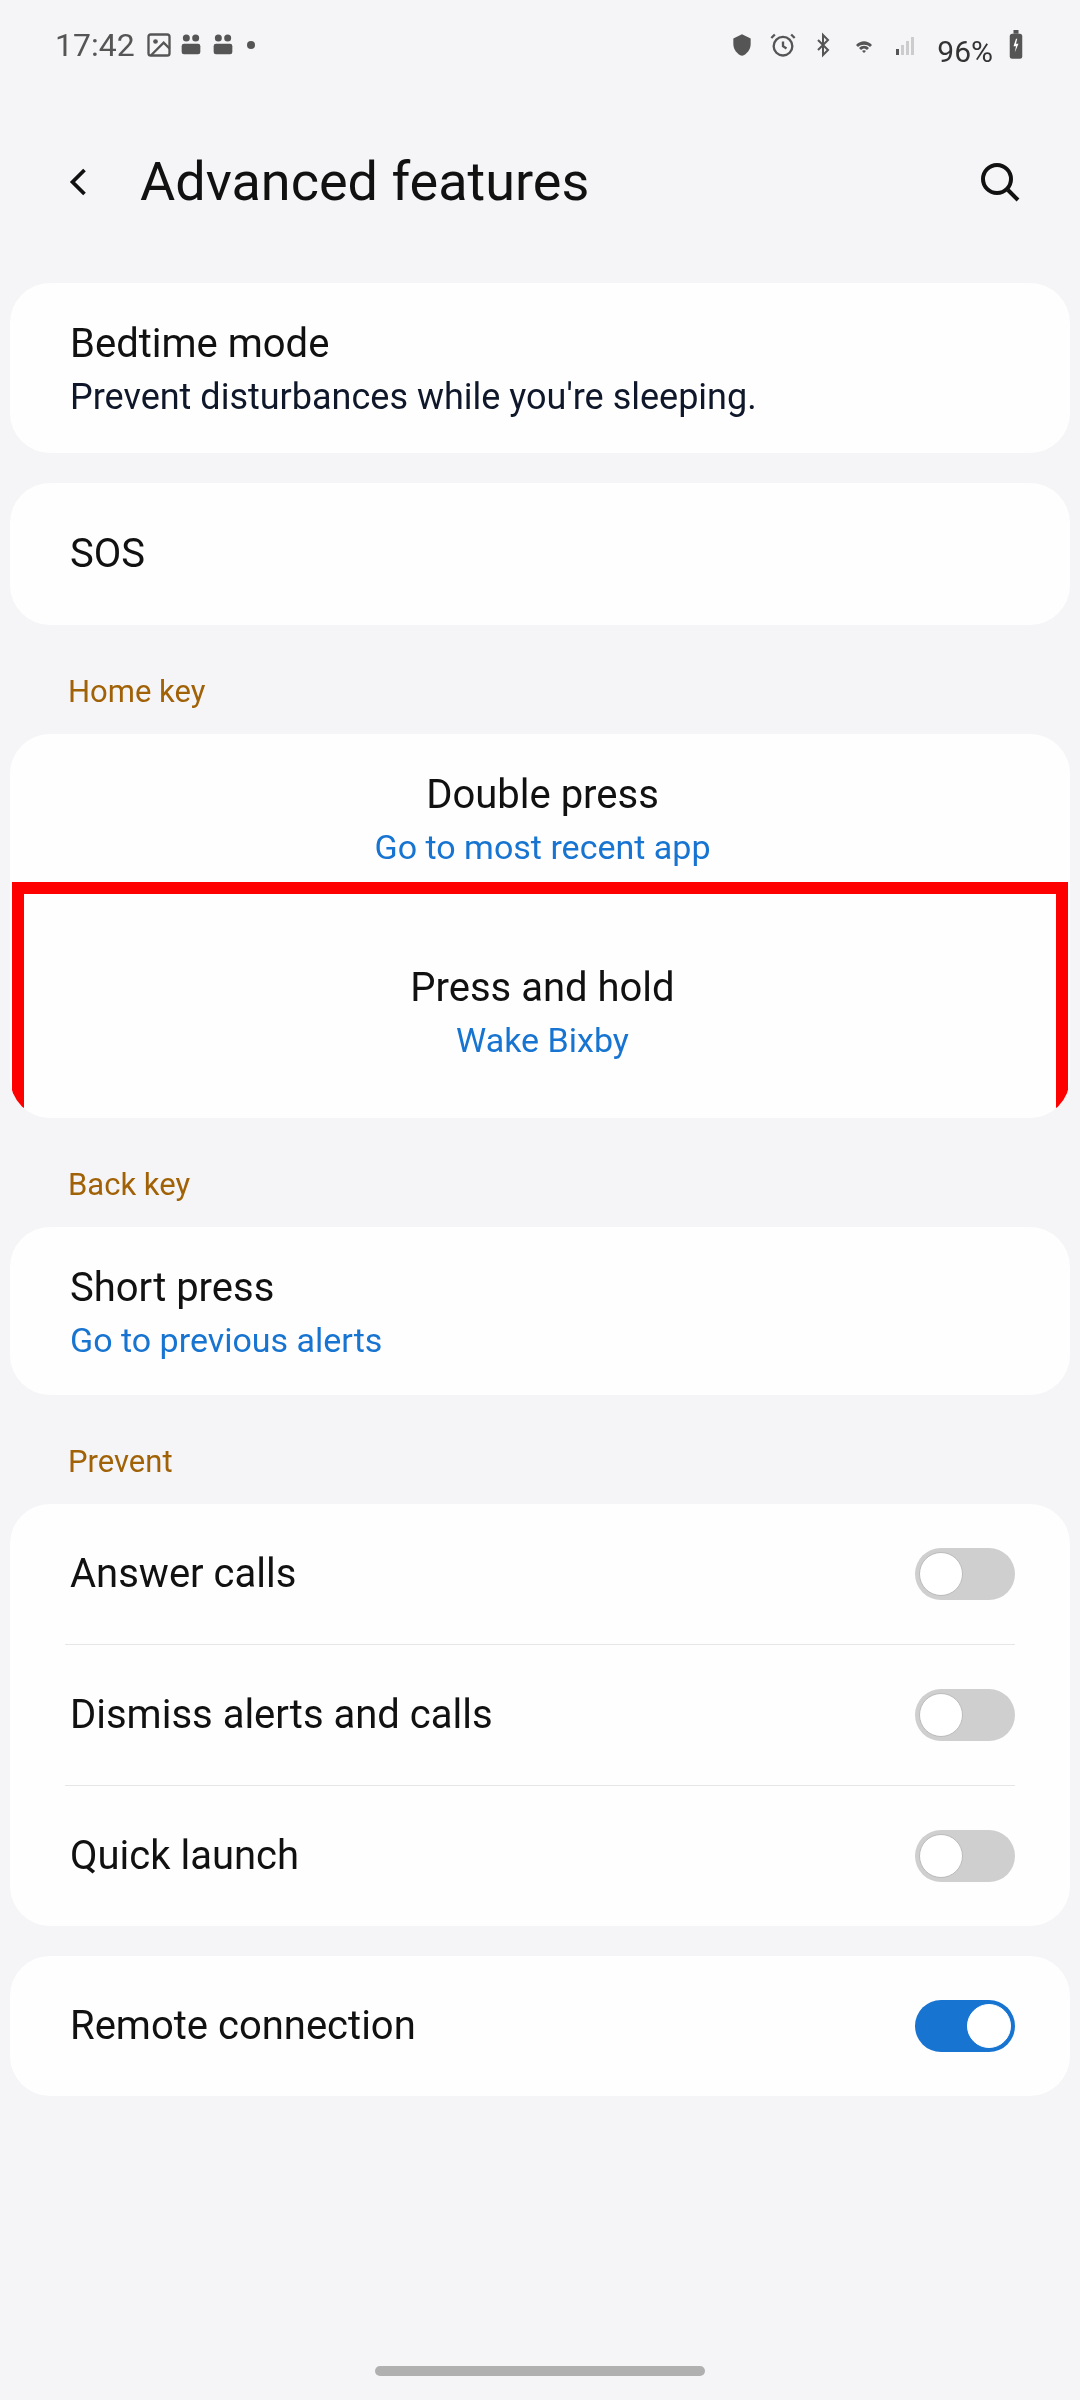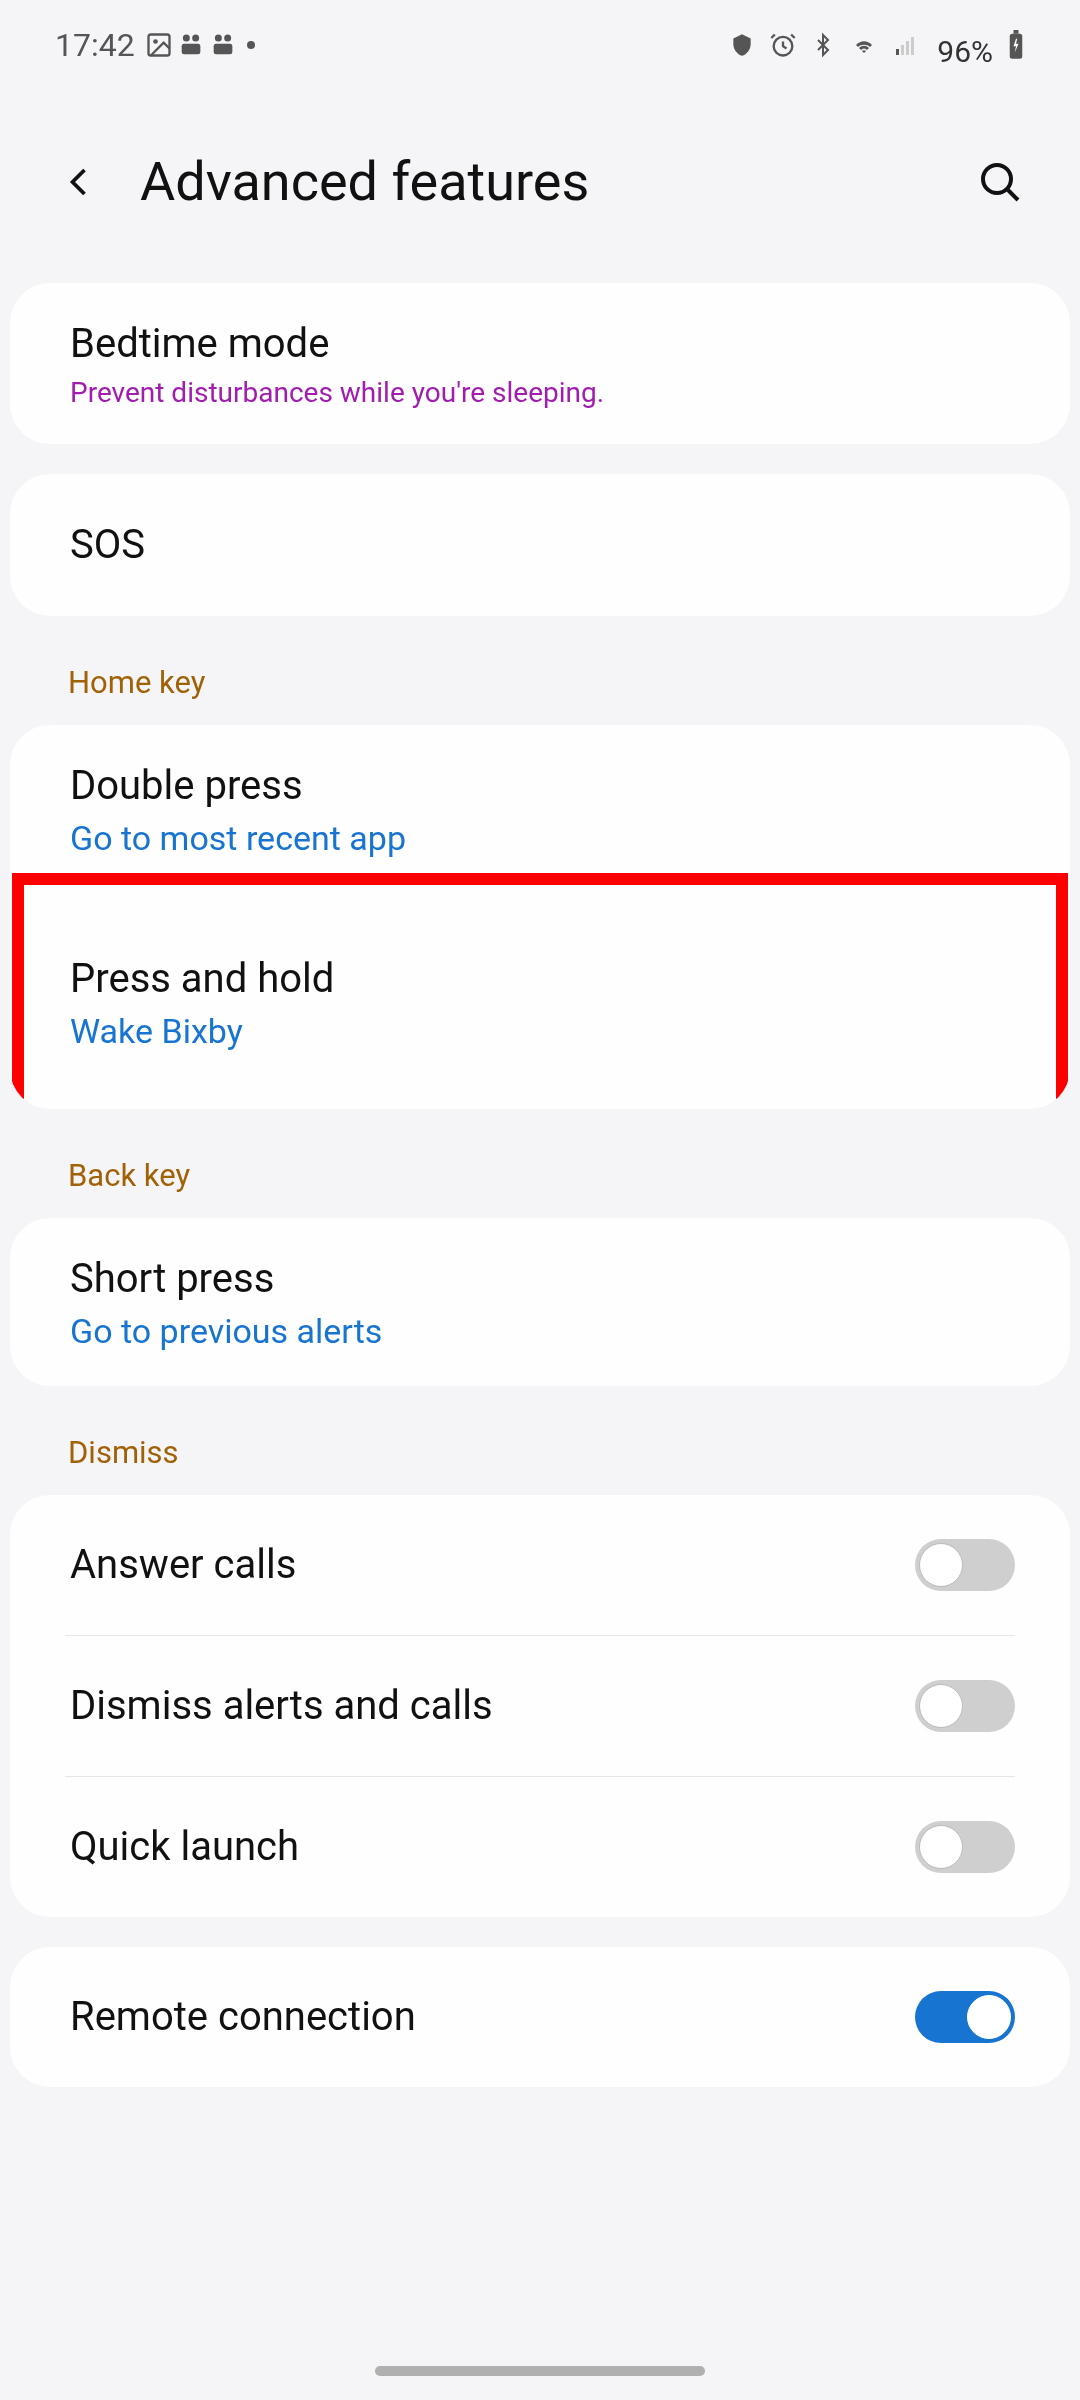--- a/index.html
+++ b/index.html
@@ -90,22 +90,22 @@
     .row {
       padding: 35px 55px 35px 60px;
       position: relative;
     }
     .row-title {
       font-size: 40px;
       color: #111;
       line-height: 1.3;
     }
     .row-sub-gray {
-      font-size: 28px;
-      color: #a21caf;
+      font-size: 36px;
+      color: #0f172a;
       margin-top: 6px;
     }
     .row-sub-blue {
       font-size: 34px;
       color: #1774d1;
       margin-top: 6px;
     }
     .section-label {
       font-size: 31px;
       color: #a16207;
@@ -281,21 +281,21 @@
 </div>
 
 <div class="card">
   <div class="row" style="padding-top:45px;padding-bottom:45px;">
     <div class="row-title">SOS</div>
   </div>
 </div>
 
 <div class="section-label">Home key</div>
 
-<div class="card" style="position:relative;">
+<div class="card" style="position:relative;text-align:center;">
   <div class="row">
     <div class="row-title">Double press</div>
     <div class="row-sub-blue">Go to most recent app</div>
   </div>
   <div class="tri-row">
     <div class="row press-hold-row">
       <div class="row-title">Press and hold</div>
       <div class="row-sub-blue">Wake Bixby</div>
     </div>
     <div class="highlight-box"></div>
@@ -304,21 +304,21 @@
 
 <div class="section-label">Back key</div>
 
 <div class="card">
   <div class="row">
     <div class="row-title">Short press</div>
     <div class="row-sub-blue">Go to previous alerts</div>
   </div>
 </div>
 
-<div class="section-label">Dismiss</div>
+<div class="section-label">Prevent</div>
 
 <div class="card">
   <div class="toggle-row">
     <div class="row-title">Answer calls</div>
     <span class="switch">
         <span class="knob"></span>
       </span>
   </div>
   <div class="divider"></div>
   <div class="toggle-row">

